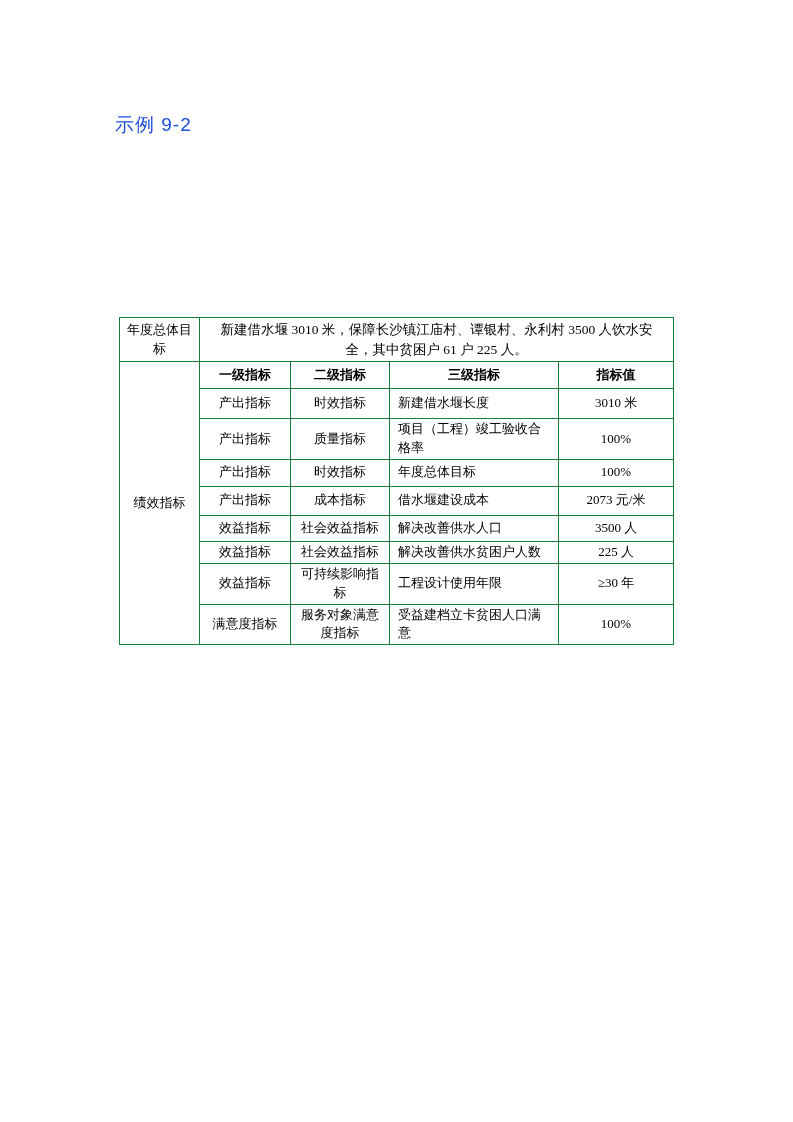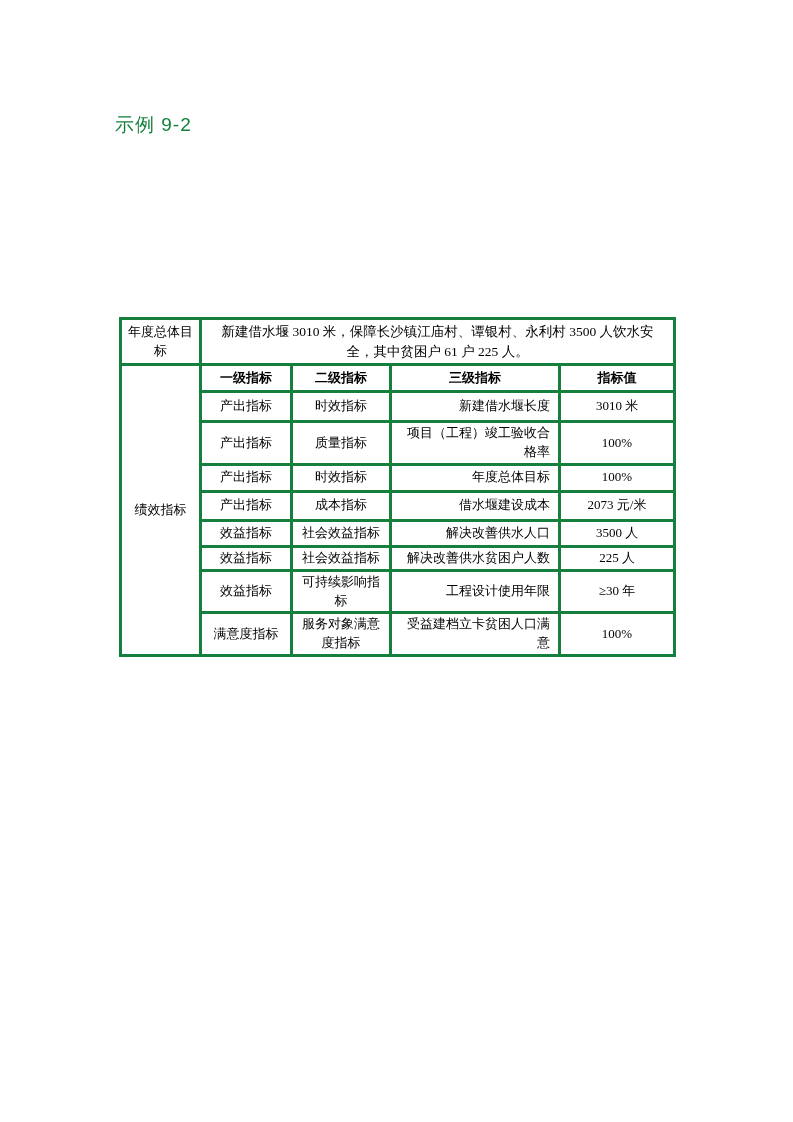--- a/index.html
+++ b/index.html
@@ -12,21 +12,21 @@
     overflow: hidden;
   }
   .page {
     position: absolute; left: 0; top: 0;
     width: 793px; height: 1122px;
     background: #fff;
   }
   .example-label {
     position: absolute; left: 115px; top: 112px;
     font-family: "Liberation Sans", "DejaVu Sans", sans-serif;
-    font-size: 19px; color: #15803d;
+    font-size: 19px; color: #1d4ed8;
     letter-spacing: 1px;
   }
   .doc-title {
     position: absolute; left: 0; top: 156px; width: 100%;
     text-align: center;
     font-size: 24px; font-weight: bold;
     letter-spacing: 2px;
   }
   .fields {
     position: absolute; left: 115px; top: 206px;
@@ -48,35 +48,35 @@
   }
   table.main-table {
     position: absolute; left: 119px; top: 317px;
     width: 554px;
     border-collapse: collapse;
     table-layout: fixed;
     font-size: 13px;
     line-height: 1.45;
   }
   .main-table td, .main-table th {
-    border: 3px solid #15803d;
+    border: 1px solid #15803d;
     vertical-align: middle;
     text-align: center;
     padding: 1px 4px;
     font-weight: normal;
     word-break: break-all;
   }
   .main-table .goal-text-cell {
     text-align: center;
     padding: 2px 8px;
     font-size: 13.5px;
   }
   .main-table th { font-weight: bold; }
   .main-table .level3-cell {
-    text-align: right;
+    text-align: left;
     padding: 1px 8px;
   }
   
   .main-table tbody tr:nth-child(1)  { height: 44px; }
   .main-table tbody tr:nth-child(2)  { height: 27px; }
   .main-table tbody tr:nth-child(3)  { height: 30px; }
   .main-table tbody tr:nth-child(4)  { height: 36px; }
   .main-table tbody tr:nth-child(5)  { height: 27px; }
   .main-table tbody tr:nth-child(6)  { height: 29px; }
   .main-table tbody tr:nth-child(7)  { height: 26px; }

